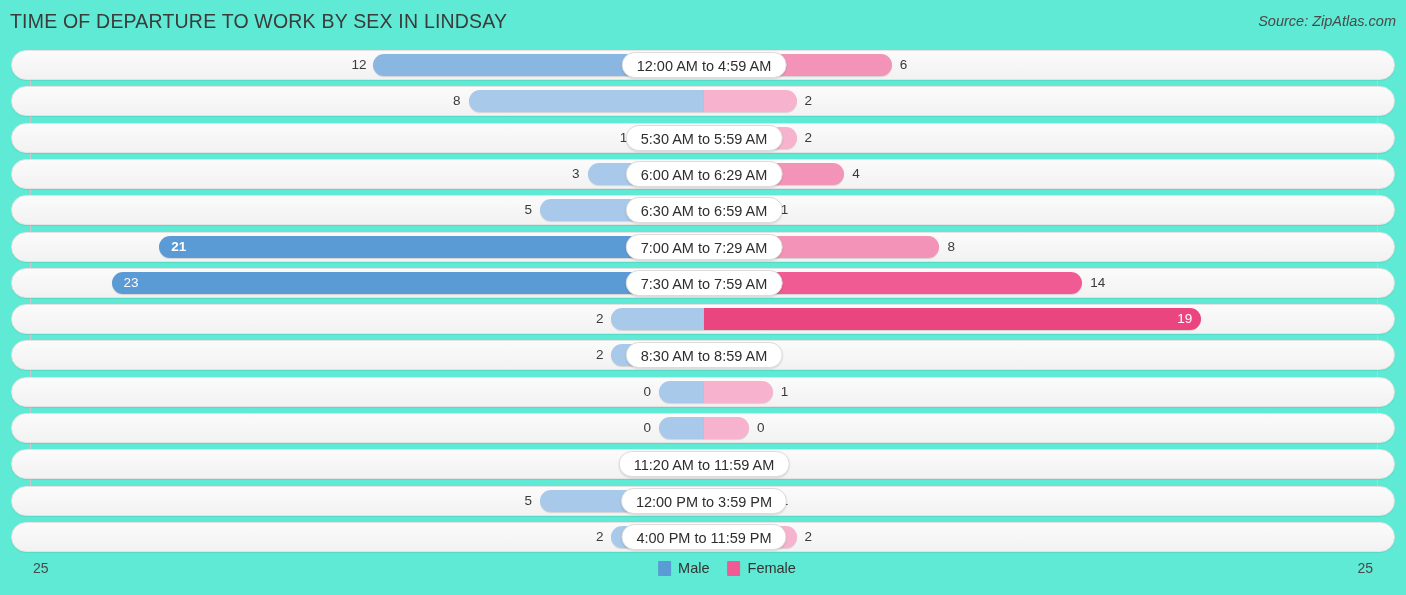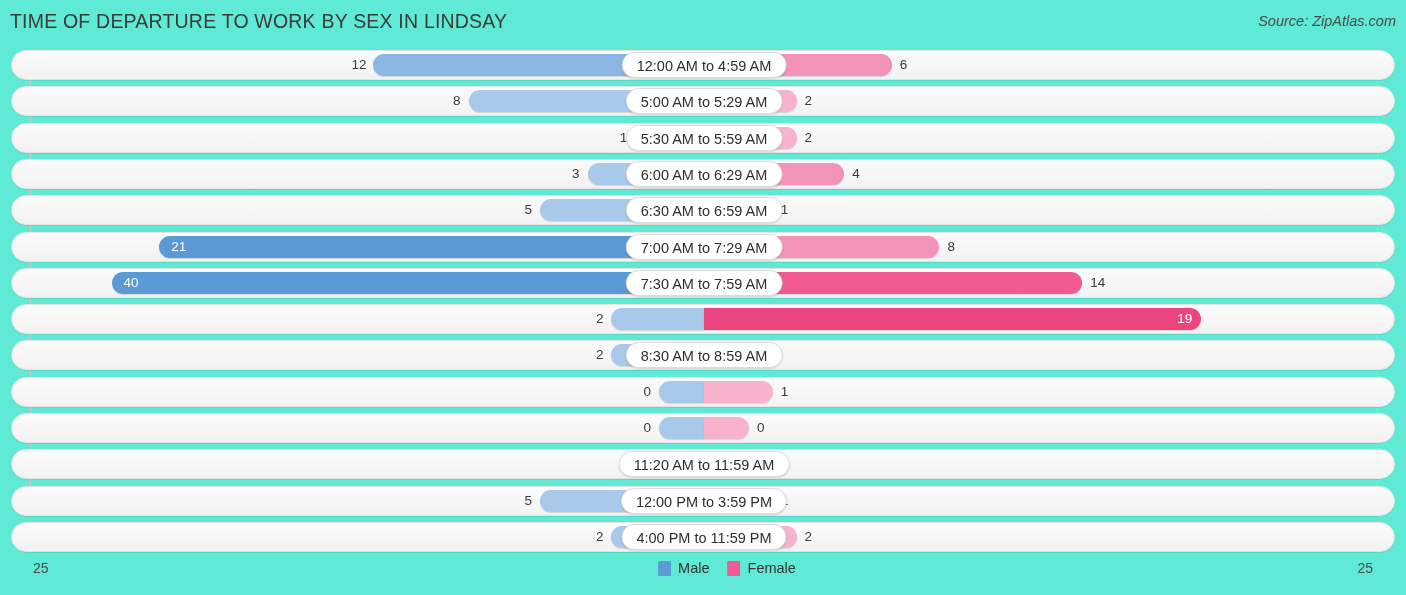--- a/index.html
+++ b/index.html
@@ -169,21 +169,20 @@
             <div class="val" style="left: 887.8px;">6</div>
             <div class="center-pill">12:00 AM to 4:59 AM</div>
           </div>
         </div>
         <div class="row" style="top: 36.3px;">
           <div class="bars">
             <div class="bar bar-male" style="left: 456.6px; width: 235.4px; background: rgb(168, 201, 234);"></div>
             <div class="val" style="left: 434.6px; width: 14px; text-align: right;">8</div>
             <div class="bar bar-female" style="left: 692px; width: 92.6px; background: rgb(247, 179, 205);"></div>
             <div class="val" style="left: 792.6px;">2</div>
-            <div class="center-pill">5:00 AM to 5:29 AM</div>
           </div>
         </div>
         <div class="row" style="top: 72.6px;">
           <div class="bars">
             <div class="bar bar-male" style="left: 623.2px; width: 68.8px; background: rgb(168, 201, 234);"></div>
             <div class="val" style="left: 601.2px; width: 14px; text-align: right;">1</div>
             <div class="bar bar-female" style="left: 692px; width: 92.6px; background: rgb(247, 179, 205);"></div>
             <div class="val" style="left: 792.6px;">2</div>
             <div class="center-pill">5:30 AM to 5:59 AM</div>
           </div>
@@ -202,30 +201,30 @@
             <div class="bar bar-male" style="left: 528px; width: 164px; background: rgb(168, 201, 234);"></div>
             <div class="val" style="left: 506px; width: 14px; text-align: right;">5</div>
             <div class="bar bar-female" style="left: 692px; width: 68.8px; background: rgb(247, 179, 205);"></div>
             <div class="val" style="left: 768.8px;">1</div>
             <div class="center-pill">6:30 AM to 6:59 AM</div>
           </div>
         </div>
         <div class="row" style="top: 181.5px;">
           <div class="bars">
             <div class="bar bar-male" style="left: 147.2px; width: 544.8px; background: rgb(91, 155, 213);"></div>
-            <div class="val val-in" style="left: 159.2px;">21</div>
+            <div class="val val-in" style="left: 159.2px; font-weight: bold;">21</div>
             <div class="bar bar-female" style="left: 692px; width: 235.4px; background: rgb(244, 147, 184);"></div>
             <div class="val" style="left: 935.4px;">8</div>
             <div class="center-pill">7:00 AM to 7:29 AM</div>
           </div>
         </div>
         <div class="row" style="top: 217.8px;">
           <div class="bars">
             <div class="bar bar-male" style="left: 99.6px; width: 592.4px; background: rgb(91, 155, 213);"></div>
-            <div class="val val-in" style="left: 111.6px;">40</div>
+            <div class="val val-in" style="left: 111.6px;">23</div>
             <div class="bar bar-female" style="left: 692px; width: 378.2px; background: rgb(239, 91, 146);"></div>
             <div class="val" style="left: 1078.2px;">14</div>
             <div class="center-pill">7:30 AM to 7:59 AM</div>
           </div>
         </div>
         <div class="row" style="top: 254.1px;">
           <div class="bars">
             <div class="bar bar-male" style="left: 599.4px; width: 92.6px; background: rgb(168, 201, 234);"></div>
             <div class="val" style="left: 577.4px; width: 14px; text-align: right;">2</div>
             <div class="bar bar-female" style="left: 692px; width: 497.2px; background: rgb(234, 69, 127);"></div>

